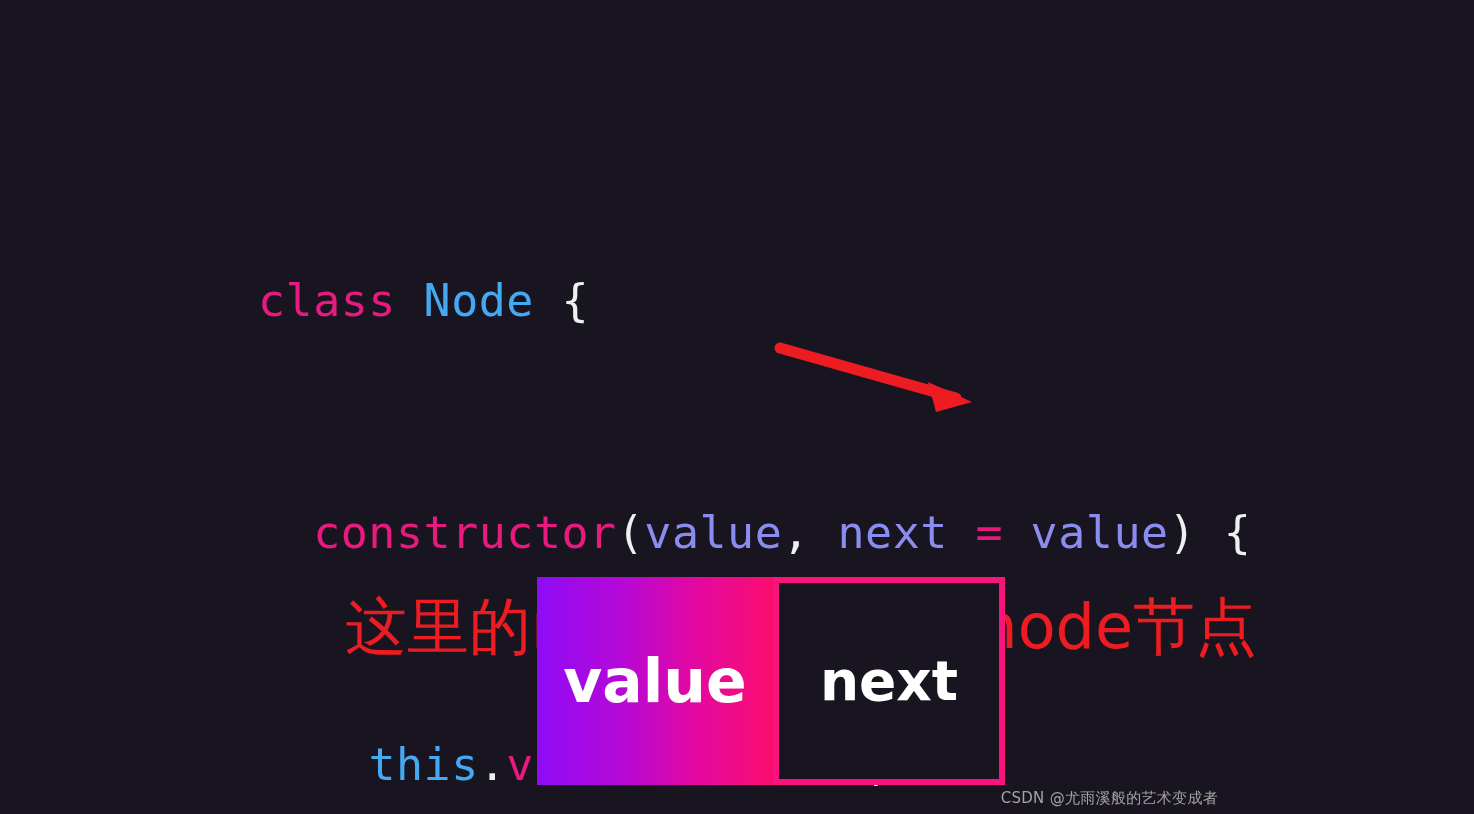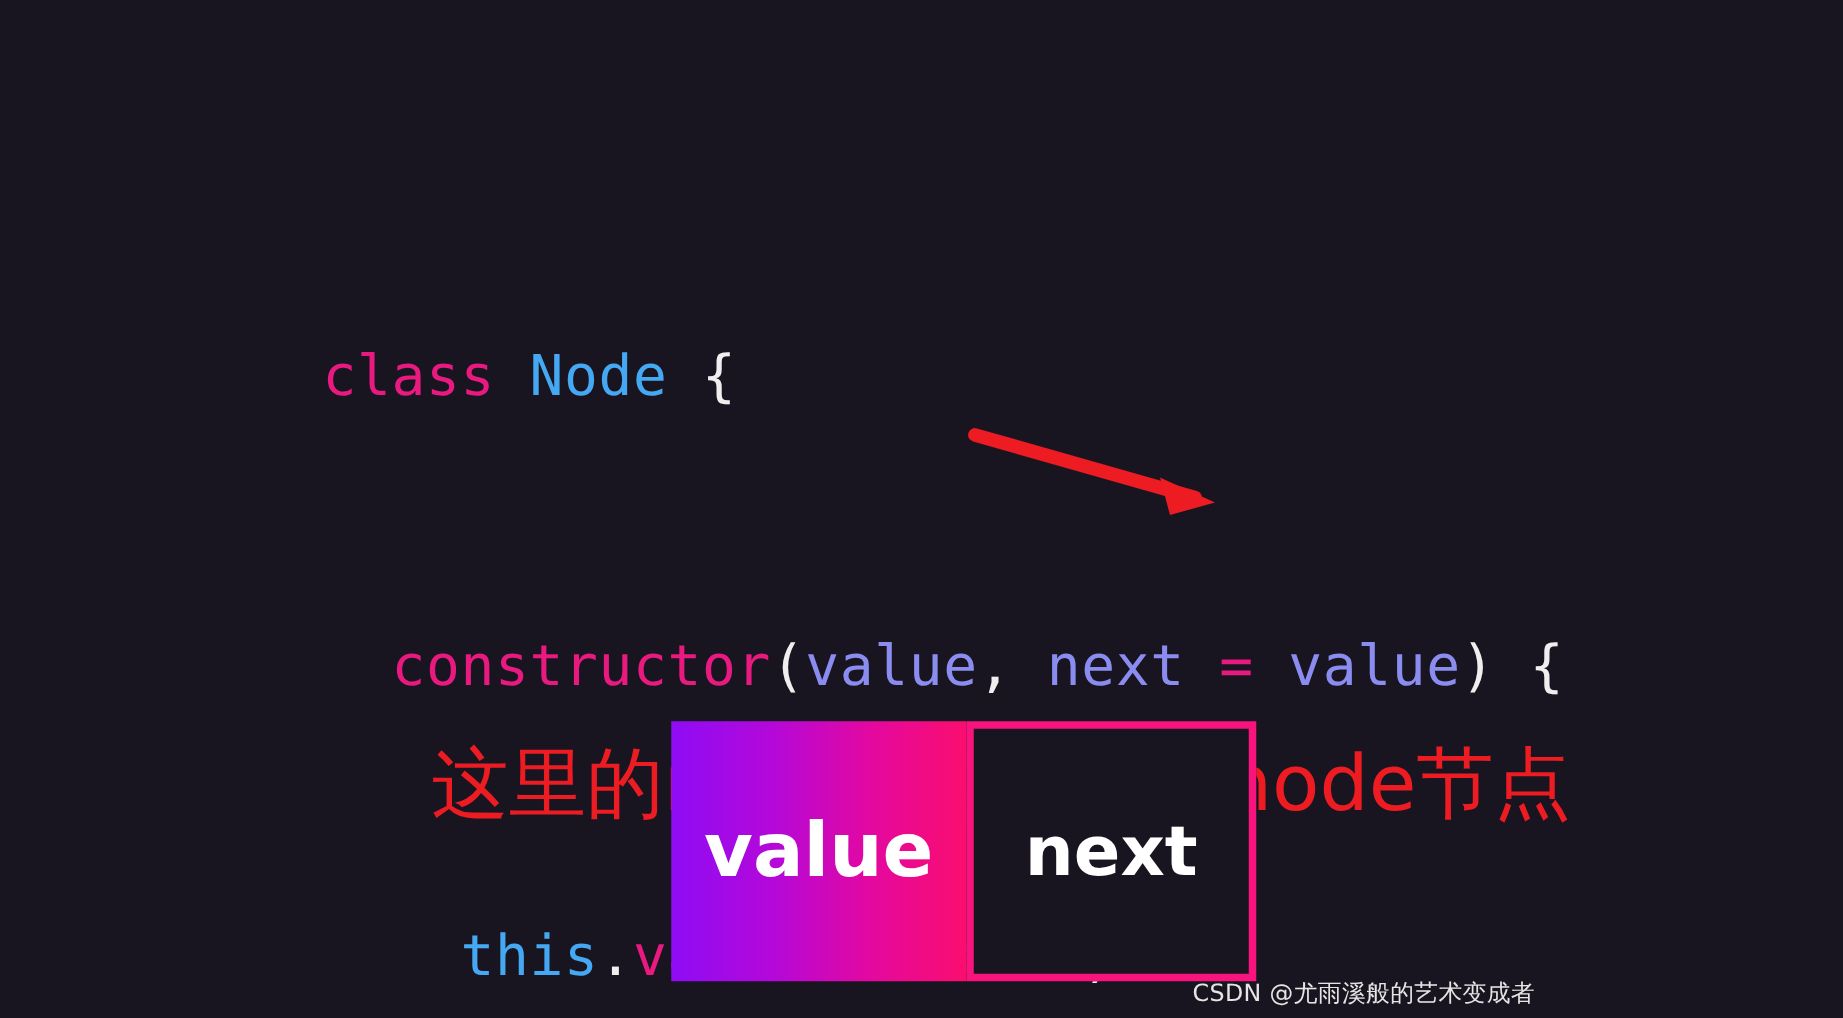--- a/index.html
+++ b/index.html
@@ -97,25 +97,25 @@
     font-weight: bold;
     font-size: 60px;
     letter-spacing: 0px;
     user-select: none;
   }
   .cell-next .cell-label { font-size: 55px; }
 
   
   .watermark {
     position: absolute;
-    right: 14px;
+    right: 24px;
     bottom: 6px;
-    color: #e5e5e5;
+    color: #a3a3a3;
     font-family: "DejaVu Sans", "Liberation Sans", sans-serif;
-    font-size: 19px;
+    font-size: 15px;
     letter-spacing: 0.3px;
     user-select: none;
     white-space: pre;
   }
 </style>
 </head>
 <body>
 
 <div id="stage">
 

